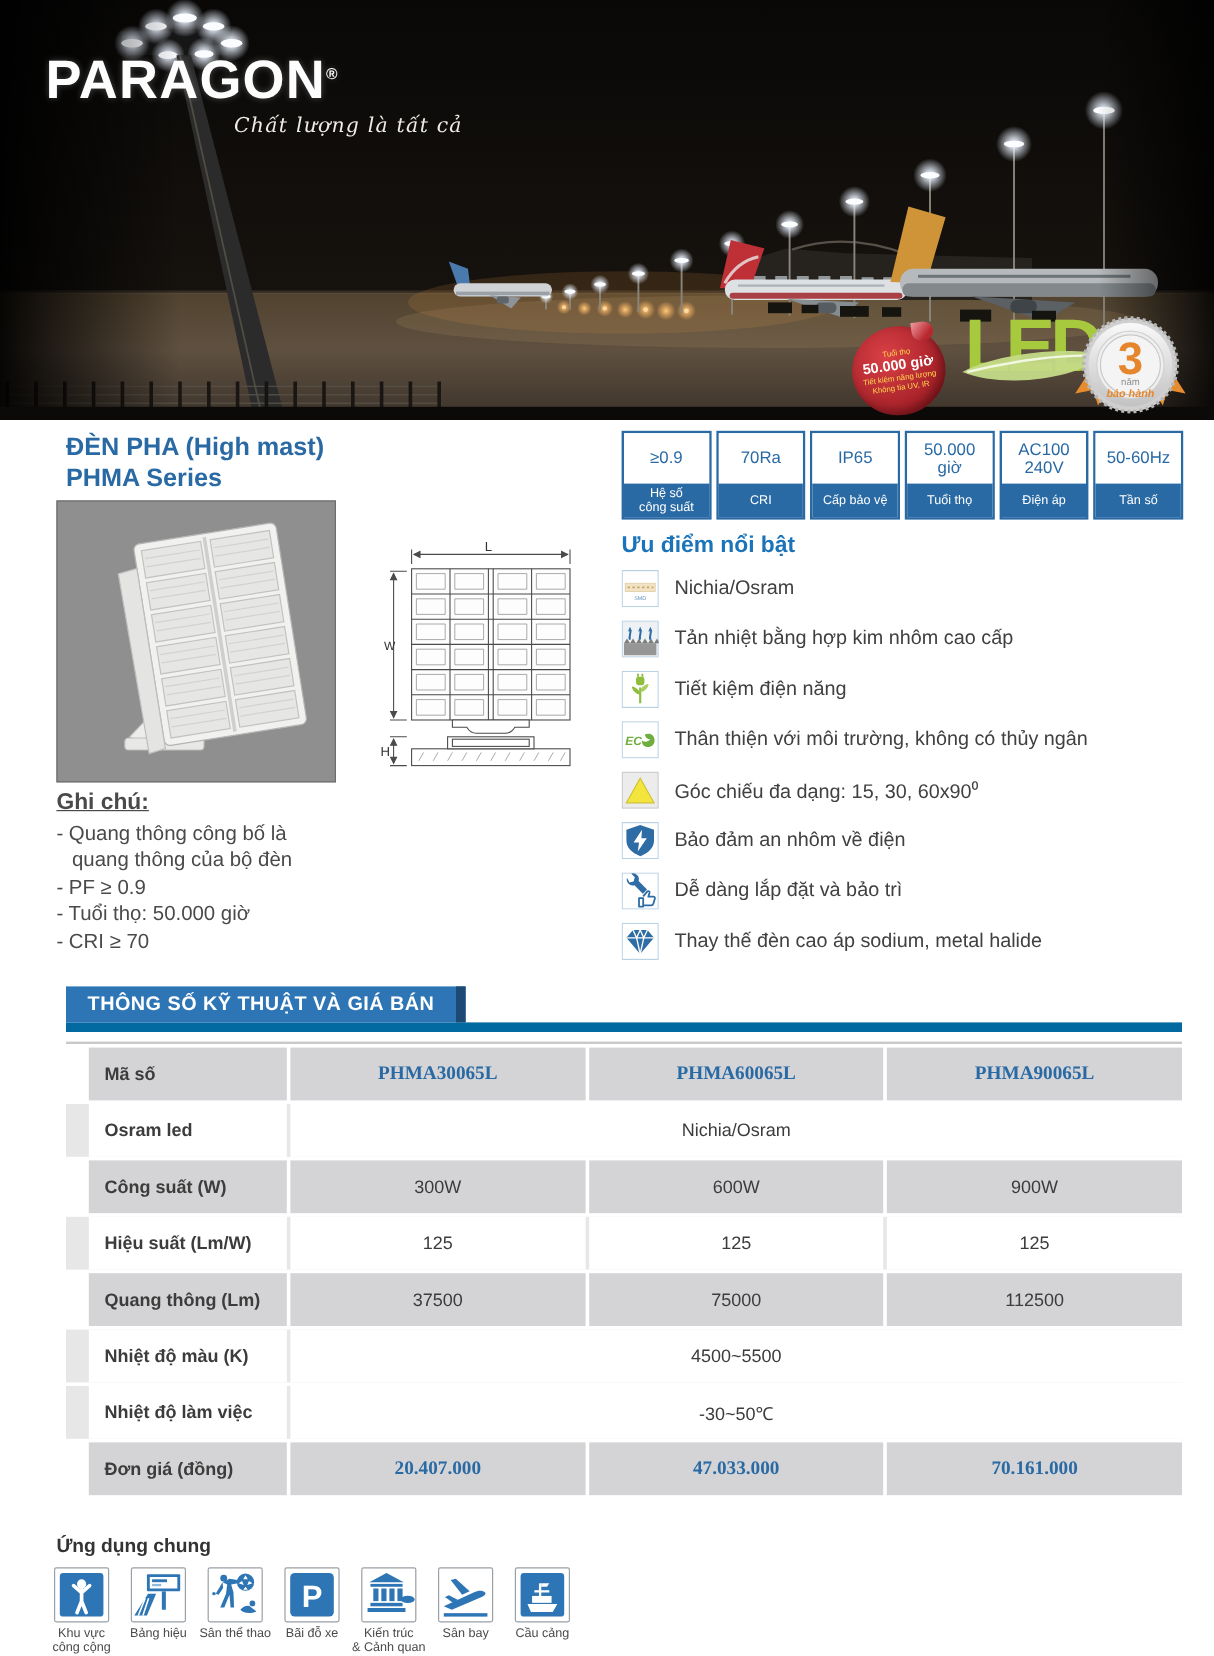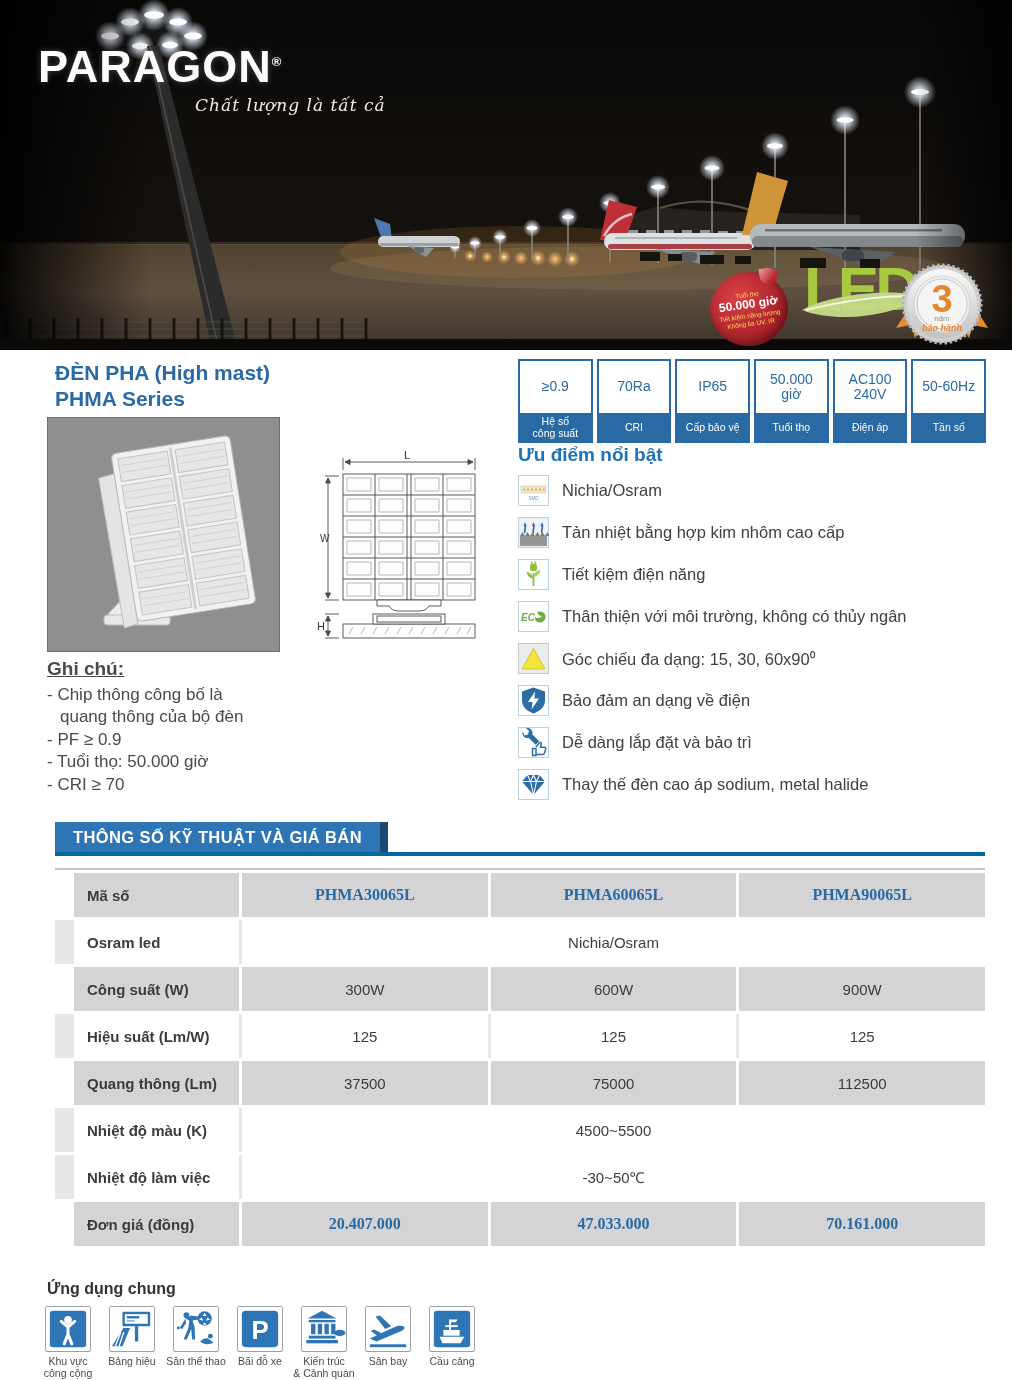--- a/index.html
+++ b/index.html
@@ -33,35 +33,35 @@
   .prod-img{position:absolute;left:47px;top:417px;width:231px;height:233px;
             background:#8f8f8f;border:1px solid #6e6e6e;}
   .dim-diagram{position:absolute;left:315px;top:448px;}
   .notes{position:absolute;left:47px;top:658px;width:430px;color:#4a4a4a;}
   .notes-head{font-size:19px;font-weight:bold;text-decoration:underline;margin-bottom:4px;}
   .notes-line{font-size:17px;line-height:1.32;}
   .notes-line.cont{padding-left:13px;}
   
   .spec-badges{position:absolute;left:518px;top:359px;width:468px;display:flex;gap:4px;}
   .badge{flex:1;display:flex;flex-direction:column;border:2px solid #2a6aa4;}
-  .badge-value{height:52px;background:#fff;color:#2a6aa4;font-size:14px;display:flex;
+  .badge-value{height:42px;background:#fff;color:#2a6aa4;font-size:14px;display:flex;
                align-items:center;justify-content:center;text-align:center;
                white-space:pre-line;line-height:1.1;}
   .badge-label{min-height:24px;background:#2a6aa4;color:#fff;font-size:10.5px;display:flex;
                align-items:center;justify-content:center;text-align:center;
                white-space:pre-line;line-height:1.15;padding:2px 1px;}
   .features{position:absolute;left:518px;top:444px;width:472px;}
   .features-head{font-size:19px;font-weight:bold;color:#1b74ba;margin-bottom:9px;}
   .feature-item{display:flex;align-items:center;gap:13px;margin-bottom:11px;min-height:31px;}
   .feature-icon{width:31px;height:31px;flex:0 0 31px;}
   .feature-icon svg{width:31px;height:31px;display:block;}
   .feature-text{font-size:16.5px;color:#404040;}
   
   .section-banner{position:absolute;left:55px;top:822px;width:930px;
-                  border-bottom:4px solid #0369a1;}
+                  border-bottom:8px solid #0369a1;}
   .section-title{display:inline-block;background:#2e75b5;color:#fff;font-size:16.5px;
                  font-weight:bold;letter-spacing:.4px;padding:6px 18px 5px 18px;
                  border-right:8px solid #1d4a74;}
   
   .spec-table{position:absolute;left:55px;top:868px;width:930px;border-top:2px solid #c9c9c9;
               padding-top:3px;}
   .t-row{display:grid;grid-template-columns:165px 1fr 1fr 1fr;column-gap:3px;
          margin-bottom:3px;background:#e7e7e7;padding-left:19px;}
   .t-row.gray{background:#fff;}
   .t-row>div{min-height:40px;display:flex;align-items:center;justify-content:center;
@@ -363,21 +363,21 @@
       <path d="M34 186l4-7M46 186l4-7M58 186l4-7M70 186l4-7M82 186l4-7M94 186l4-7M106 186l4-7M118 186l4-7M130 186l4-7M142 186l4-7M152 186l4-7" stroke="#9a9a9a" stroke-width=".7"></path>
     </g>
     <text x="92" y="11" font-size="11" fill="#333" text-anchor="middle" font-family="Liberation Sans,sans-serif">L</text>
     <text x="5" y="94" font-size="10" fill="#333" font-family="Liberation Sans,sans-serif">W</text>
     <text x="2" y="182" font-size="11" fill="#333" font-family="Liberation Sans,sans-serif">H</text>
   </svg>
 
   <div class="notes">
     <div class="notes-head">Ghi chú:</div>
     <div id="notes-lines">
-        <div class="notes-line">- Chip thông công bố là</div>
+        <div class="notes-line">- Quang thông công bố là</div>
         <div class="notes-line cont">quang thông của bộ đèn</div>
         <div class="notes-line">- PF ≥ 0.9</div>
         <div class="notes-line">- Tuổi thọ: 50.000 giờ</div>
         <div class="notes-line">- CRI ≥ 70</div>
       </div>
   </div>
 
   <div class="spec-badges" id="spec-badges">
       <div class="badge">
         <div class="badge-value">≥0.9</div>
@@ -471,21 +471,21 @@
           <span class="feature-text">Góc chiếu đa dạng: 15, 30, 60x90⁰</span>
         </div>
         <div class="feature-item">
           <span class="feature-icon">
             <svg viewBox="0 0 31 31">
               <rect x=".5" y=".5" width="30" height="30" fill="#fff" stroke="#b9d2e4"></rect>
               <path d="M15.5 2.5L27 6.5v9c0 6.5-5 10.5-11.5 13C9 25.9 4 21.9 4 15.5v-9z" fill="#2d6ca5"></path>
               <polygon points="17,6.5 10,17 14.5,17 13.5,24.5 21,13.5 16.5,13.5" fill="#fff"></polygon>
             </svg>
           </span>
-          <span class="feature-text">Bảo đảm an dạng về điện</span>
+          <span class="feature-text">Bảo đảm an nhôm về điện</span>
         </div>
         <div class="feature-item">
           <span class="feature-icon">
             <svg viewBox="0 0 31 31">
               <rect x=".5" y=".5" width="30" height="30" fill="#fff" stroke="#b9d2e4"></rect>
               <path d="M4.5 4.5a5 5 0 0 0 6.2 6.2l7 7 3.5-3.5-7-7A5 5 0 0 0 8 1l3 3-1 3.5L6.5 8.5z" fill="#2d6ca5"></path>
               <path d="M14.5 21.5h3.5v7h-3.5zM18 27.5h6.5c1 0 1.8-.6 2-1.5l1.2-4c.3-1-.3-1.8-1.4-1.8h-4l1-3.2c.3-1.1-1.2-1.9-2-1l-3.3 4" fill="none" stroke="#2d6ca5" stroke-width="1.5" stroke-linejoin="round"></path>
             </svg>
           </span>
           <span class="feature-text">Dễ dàng lắp đặt và bảo trì</span>

